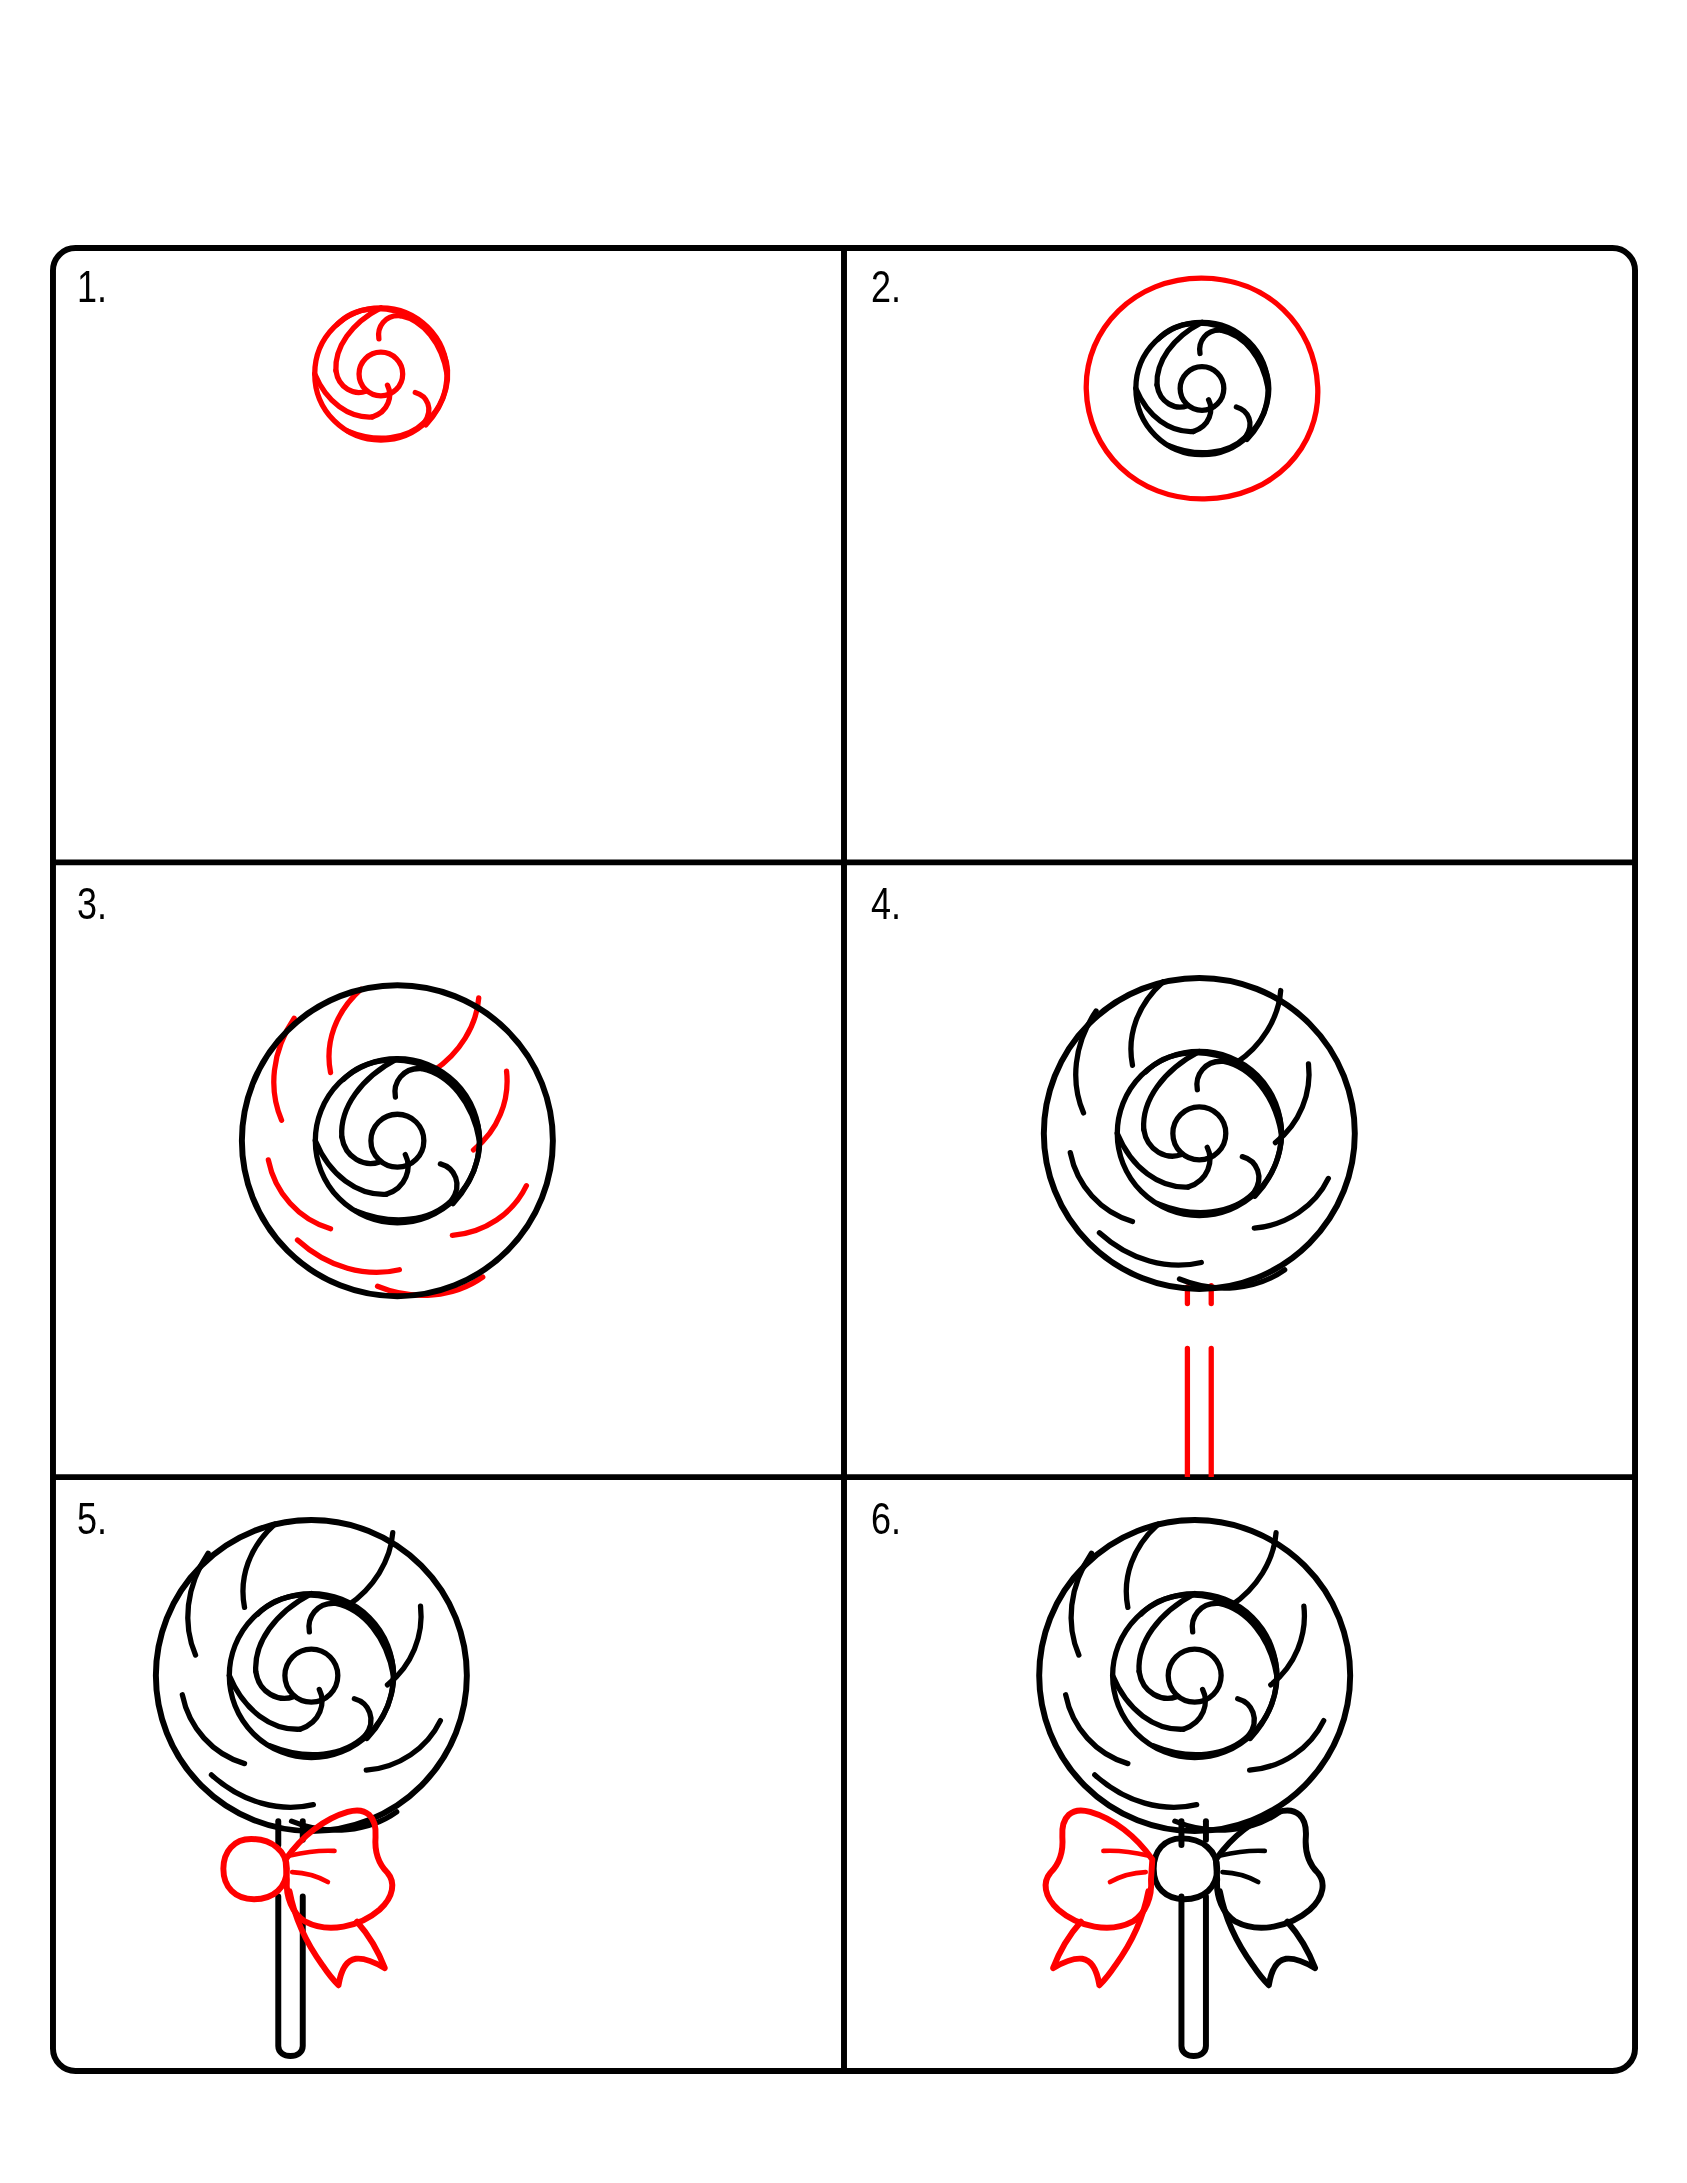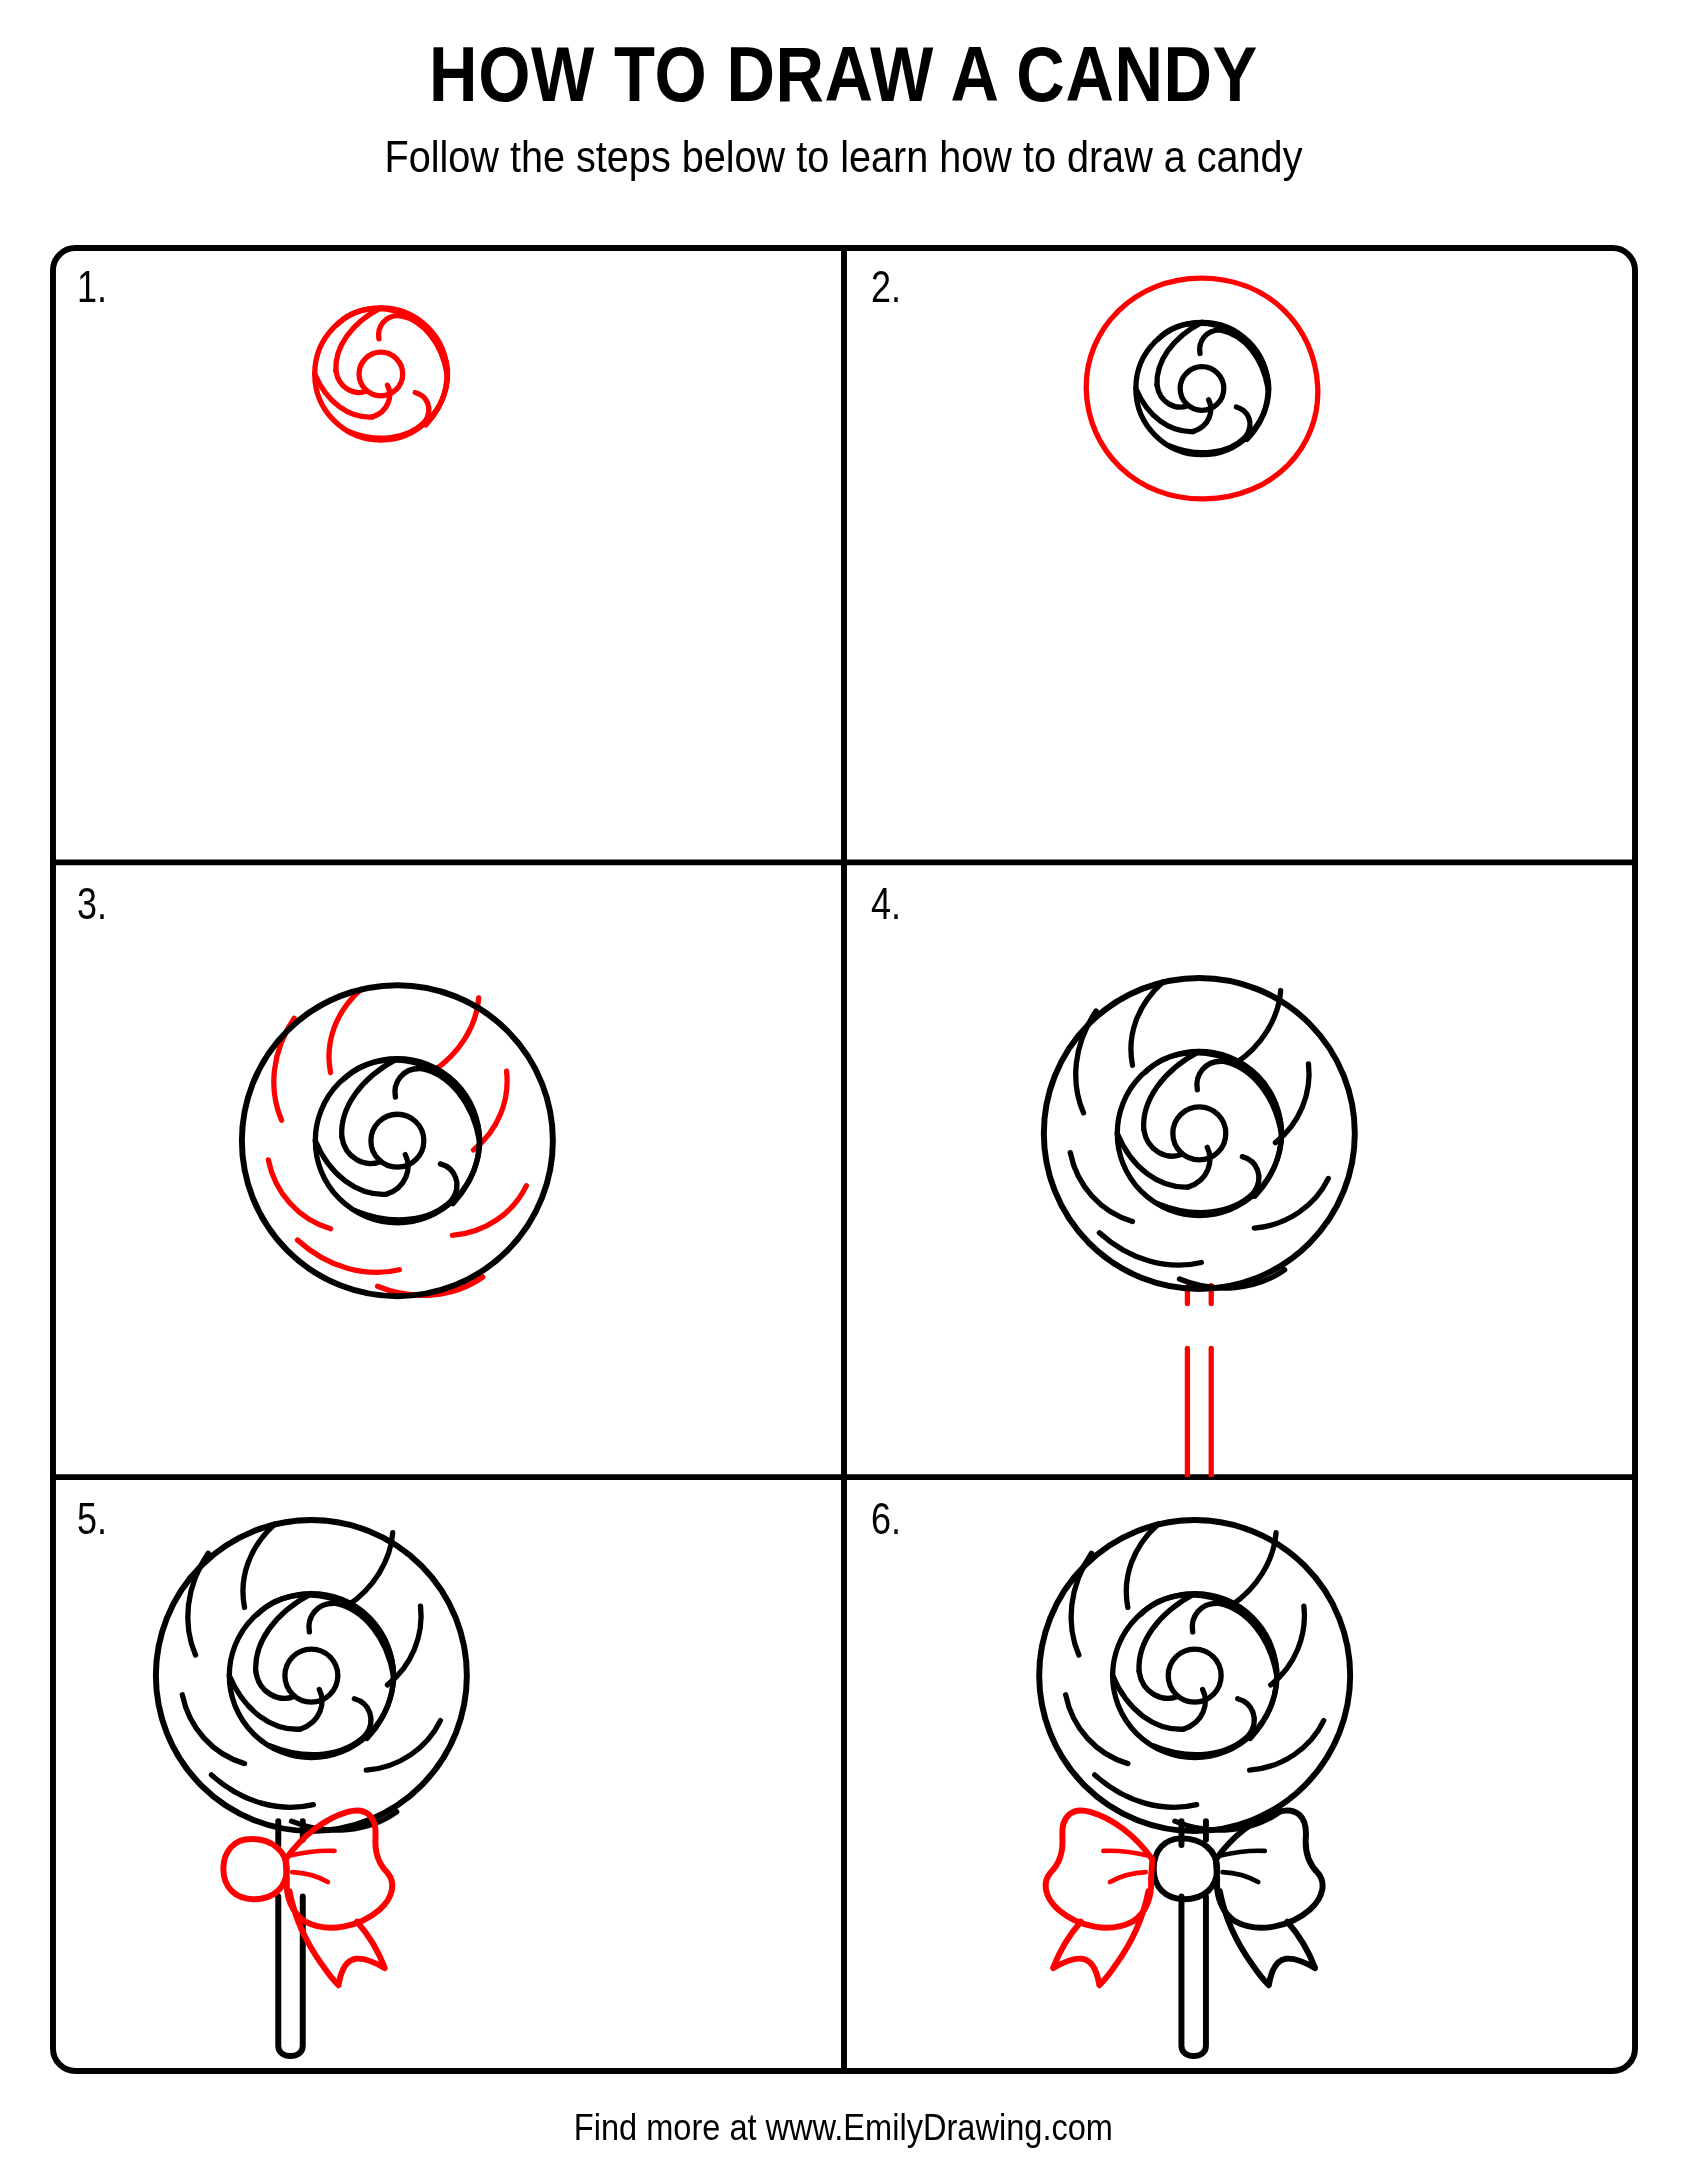--- a/index.html
+++ b/index.html
@@ -99,24 +99,20 @@
     transform-origin: center;
     display: inline-block;
     white-space: nowrap;
   }
 </style>
 </head>
 <body>
 
 <div class="page">
 
-  <div class="header">
-    <h1 class="title">HOW TO DRAW A CANDY</h1>
-    <p class="subtitle">Follow the steps below to learn how to draw a candy</p>
-  </div>
 
   <div class="grid-wrap">
 
     <svg class="grid-svg" viewBox="0 0 2400 2764" preserveAspectRatio="none">
       <rect x="4.5" y="4.5" width="2391" height="2755" rx="34" ry="34" fill="none" stroke="#000000" stroke-width="9"></rect>
       <line x1="1200" y1="4.5" x2="1200" y2="2759.5" stroke="#000000" stroke-width="9"></line>
       <line x1="4.5" y1="933" x2="2395.5" y2="933" stroke="#000000" stroke-width="9"></line>
       <line x1="4.5" y1="1862" x2="2395.5" y2="1862" stroke="#000000" stroke-width="9"></line>
     </svg>
 
@@ -371,18 +367,15 @@
         </g>
         <g fill="none" stroke="#FF0000" stroke-width="7" stroke-linecap="round">
           <path d="M459 572 C 434 566, 412 564, 392 565"></path>
           <path d="M456 597 C 434 598, 416 604, 402 612"></path>
         </g>
       </svg>
     </div>
 
   </div>
 
-  <div class="footer">
-    <span class="footer-text">Find more at www.EmilyDrawing.com</span>
-  </div>
 
 </div>
 
 
 </body></html>

